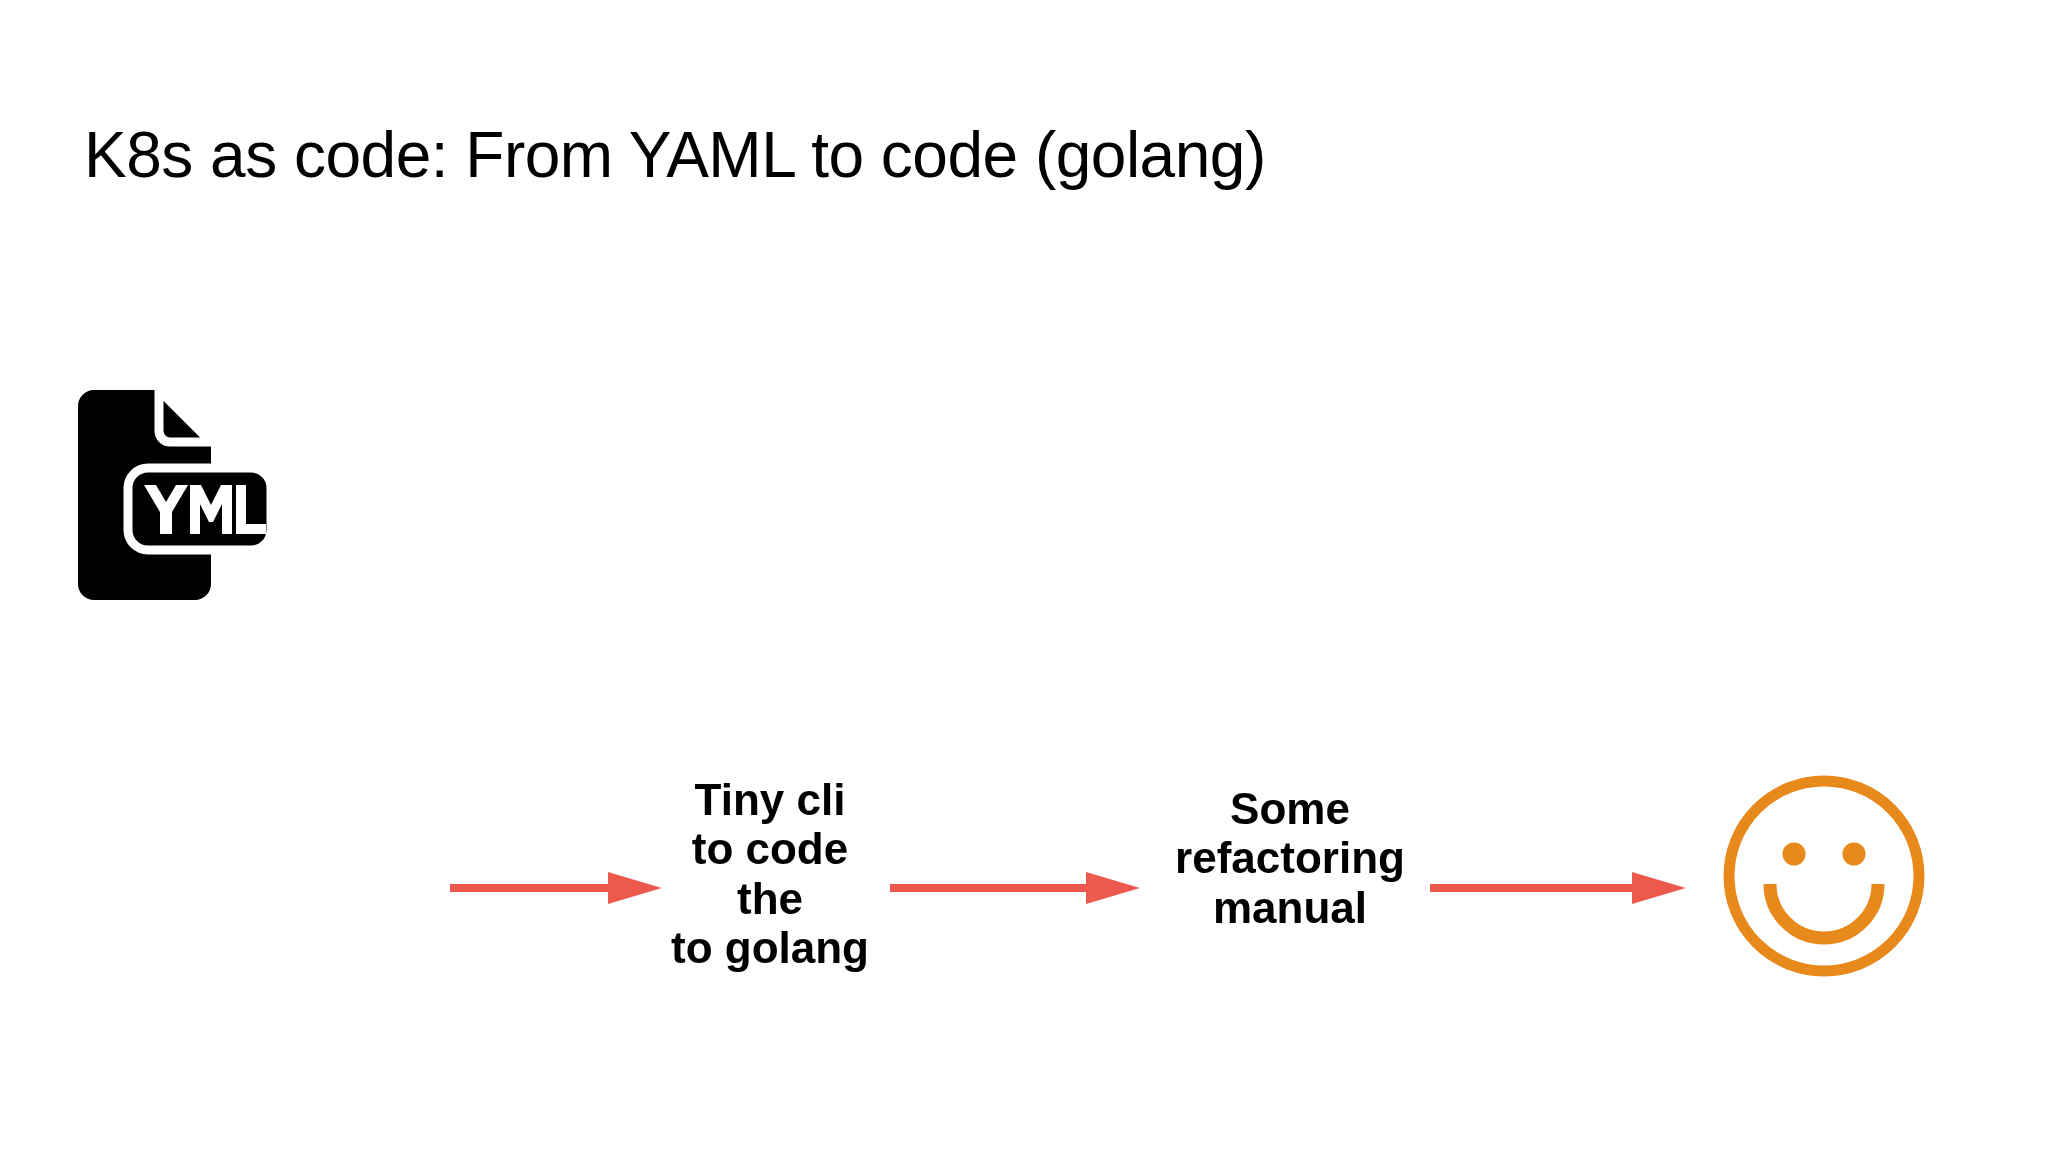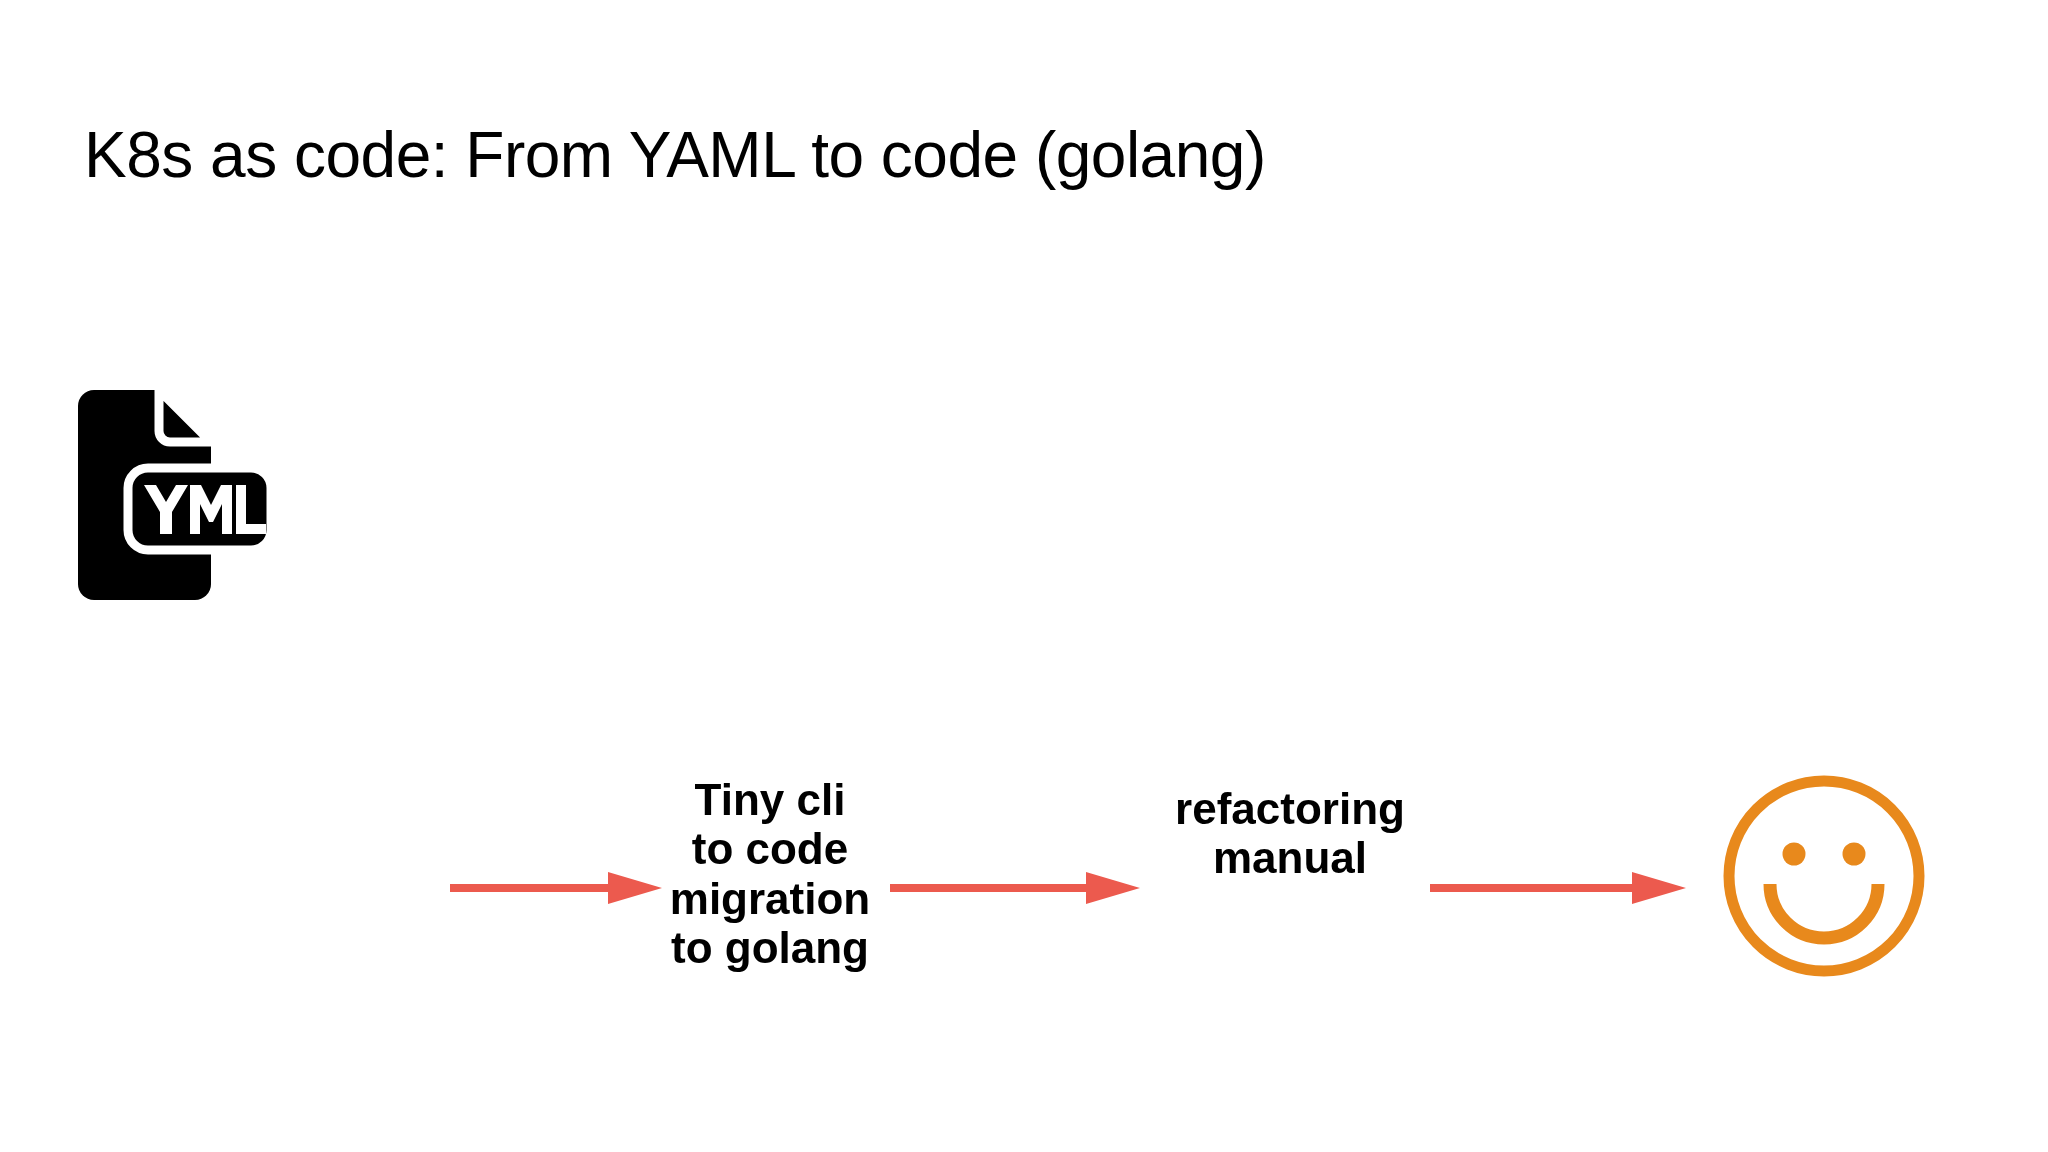--- a/index.html
+++ b/index.html
@@ -132,31 +132,32 @@
 
     <div class="arrow arrow-1">
       <svg viewBox="0 0 218 60" xmlns="http://www.w3.org/2000/svg" aria-hidden="true">
         <path d="M2 26 H160 V14 L214 30 L160 46 V34 H2 Z" fill="#EC5A4E"></path>
       </svg>
     </div>
 
     <div class="flow-text text-cli">
       <span class="line">Tiny cli</span>
       <span class="line">to code</span>
-      <span class="line">migration</span>
+      <span class="line">the</span>
       <span class="line">to golang</span>
     </div>
 
     <div class="arrow arrow-2">
       <svg viewBox="0 0 256 60" xmlns="http://www.w3.org/2000/svg" aria-hidden="true">
         <path d="M2 26 H198 V14 L252 30 L198 46 V34 H2 Z" fill="#EC5A4E"></path>
       </svg>
     </div>
 
     <div class="flow-text text-refactor">
+      <span class="line">Some</span>
       <span class="line">refactoring</span>
       <span class="line">manual</span>
     </div>
 
     <div class="arrow arrow-3">
       <svg viewBox="0 0 262 60" xmlns="http://www.w3.org/2000/svg" aria-hidden="true">
         <path d="M2 26 H204 V14 L258 30 L204 46 V34 H2 Z" fill="#EC5A4E"></path>
       </svg>
     </div>
 

